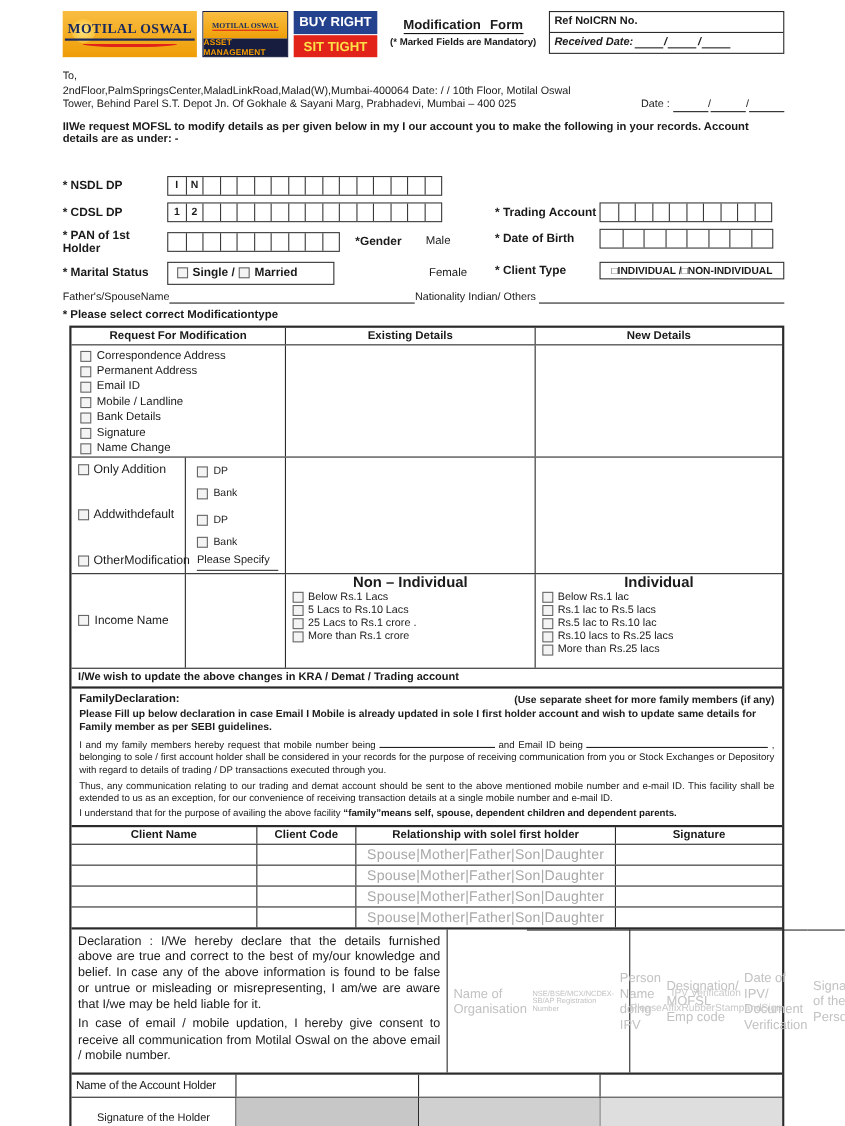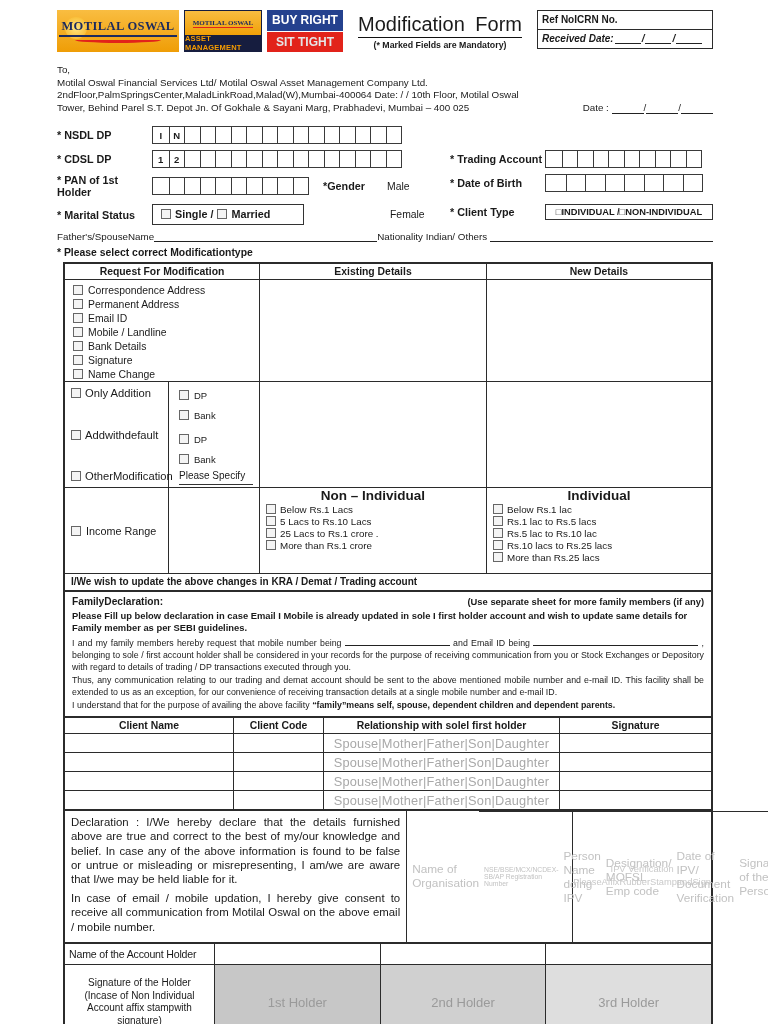--- a/index.html
+++ b/index.html
@@ -12,37 +12,37 @@
   .logo1 { width:122px; height:42px; background:linear-gradient(180deg,#f9bd41,#ef9d06); display:flex; flex-direction:column; align-items:center; justify-content:center; position:relative; overflow:hidden; }
   .logo1 .sun { position:absolute; left:8px; top:7px; width:22px; height:22px; border-radius:50%; background:radial-gradient(circle,#ffe680,#f7b01e); }
   .logo1 .t { position:relative; font-family:"Liberation Serif", serif; font-weight:bold; font-size:12.5px; letter-spacing:.4px; color:#1b2a5e; border-bottom:2px solid #1b2a5e; padding:0 2px 1px; }
   .logo1 .swoosh { position:relative; width:86px; height:6px; border-bottom:3px solid #e2231a; border-radius:50%; }
   .logo2 { width:78px; height:42px; border:1px solid #161d3f; display:flex; flex-direction:column; }
   .logo2 .top { flex:1; background:linear-gradient(180deg,#f9bd41,#f0a008); display:flex; align-items:center; justify-content:center; }
   .logo2 .top span { font-family:"Liberation Serif", serif; font-weight:bold; font-size:7px; color:#1b2a5e; border-bottom:1px solid #e2231a; }
   .logo2 .bot { height:16px; background:#161d3f; color:#f59c00; font-weight:bold; font-size:7.5px; display:flex; align-items:center; justify-content:center; letter-spacing:.2px; }
   .logo3 { width:76px; height:42px; display:flex; flex-direction:column; }
   .logo3 .top { flex:1; background:#24418e; color:#fff; font-weight:bold; font-size:12px; display:flex; align-items:center; justify-content:center; }
-  .logo3 .bot { flex:1; background:#e2231a; color:#e5e5e5; font-weight:bold; font-size:12px; display:flex; align-items:center; justify-content:center; margin-top:1px; }
+  .logo3 .bot { flex:1; background:#e2231a; color:#fde047; font-weight:bold; font-size:12px; display:flex; align-items:center; justify-content:center; margin-top:1px; }
   .titleblk { flex:1; text-align:center; padding-top:3px; }
-  .titleblk .t1 { font-size:20px; font-weight:400; word-spacing:5px; display:inline-block; border-bottom:1.5px solid #111; padding-bottom:1px; }
+  .titleblk .t1 { font-size:12px; font-weight:700; word-spacing:5px; display:inline-block; border-bottom:1.5px solid #111; padding-bottom:1px; }
   .titleblk .t2 { font-size:8.8px; font-weight:bold; margin-top:2px; }
-  .refbox { width:176px; border:1.5px solid #2b2b2b; font-size:10px; font-weight:bold; }
+  .refbox { width:214px; border:1.5px solid #2b2b2b; font-size:10px; font-weight:bold; }
   .refbox .r1 { padding:3px 4px 4px; border-bottom:1.5px solid #2b2b2b; }
   .refbox .r2 { padding:3px 4px 4px; display:flex; align-items:flex-end; gap:1px;font-style:italic; }
   .blank { display:inline-block; border-bottom:1px solid #222; height:10px; }
 
   
   .addr { font-size:9.8px; margin-top:4px; line-height:1.28; }
   .addr .l3 { display:flex; align-items:flex-end; }
   .addr .l3 .sp { flex:1; }
   .request { font-size:10.2px; font-weight:bold; margin-top:8px; }
 
   
-  .acct { margin-top:12px; }
+  .acct { margin-top:28px; }
   .arow { display:flex; margin-bottom:6px; align-items:flex-start; }
   .aleft { width:393px; display:flex; align-items:center; }
   .aright { display:flex; align-items:center; }
   .flabel { width:95px; font-size:10.8px; font-weight:bold; flex:0 0 auto; }
   .bg { display:inline-flex; border:1.5px solid #3a3a3a; background:#fff; }
   .bg .c { width:15.5px; height:16px; border-left:1px solid #3a3a3a; display:flex; align-items:center; justify-content:center; font-size:9.5px; font-weight:bold; }
   .bg .c:first-child { border-left:none; }
   .bg.dob .c { width:19.5px; }
   .chk { width:10px; height:10px; border:1px solid #666; background:#f4f4f4; display:inline-block; flex:0 0 auto; }
   .gtxt { font-size:10.4px; }
@@ -157,34 +157,34 @@
         <span>/</span>
         <span class="blank" style="width:26px"></span>
         <span>/</span>
         <span class="blank" style="width:26px"></span>
       </div>
     </div>
   </div>
 
   <div class="addr">
     <div>To,</div>
-    <div>Motilal Oswal Financial Services Ltd/ Motilal Oswal Asset Management Company Ltd.</div>
     <div>2ndFloor,PalmSpringsCenter,MaladLinkRoad,Malad(W),Mumbai-400064 Date: / / 10th Floor, Motilal Oswal</div>
     <div class="l3">
       <span>Tower, Behind Parel S.T. Depot Jn. Of Gokhale &amp; Sayani Marg, Prabhadevi, Mumbai – 400 025</span>
       <span class="sp"></span>
       <span>Date :</span>&nbsp;
       <span class="blank" style="width:32px"></span>
       <span>/</span>
       <span class="blank" style="width:32px"></span>
       <span>/</span>
       <span class="blank" style="width:32px"></span>
     </div>
   </div>
 
+  <div class="request">IIWe request MOFSL to modify details as per given below in my I our account you to make the following in your records. Account details are as under: -</div>
 
   <div class="acct">
     <div class="arow">
       <div class="aleft">
         <span class="flabel">* NSDL DP</span>
         <span class="bg">
           <span class="c">I</span>
           <span class="c">N</span>
           <span class="c"></span>
             <span class="c"></span>
@@ -382,21 +382,21 @@
       </div>
       <div class="c2"></div>
       <div class="c3"></div>
     </div>
 
     <div class="trow rowC">
       <div class="c1">
         <div class="incL" style="height:100%">
           <div class="chkline">
               <span class="chk"></span>
-              <span>Income Range</span>
+              <span>Income Name</span>
             </div>
         </div>
       </div>
       <div class="c2">
         <div class="inchead">Non – Individual</div>
         <div class="incopts">
           <div class="chkline">
               <span class="chk"></span>
               <span>Below Rs.1 Lacs</span>
             </div>

